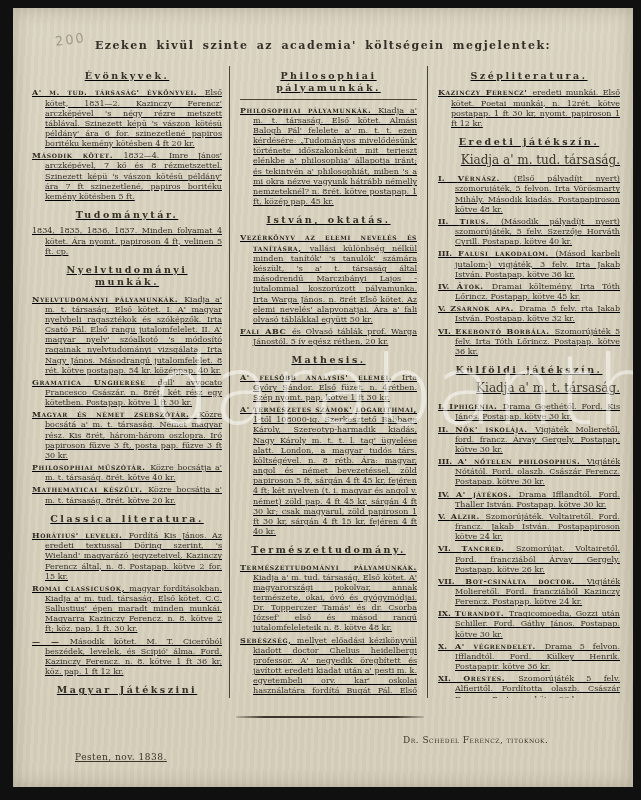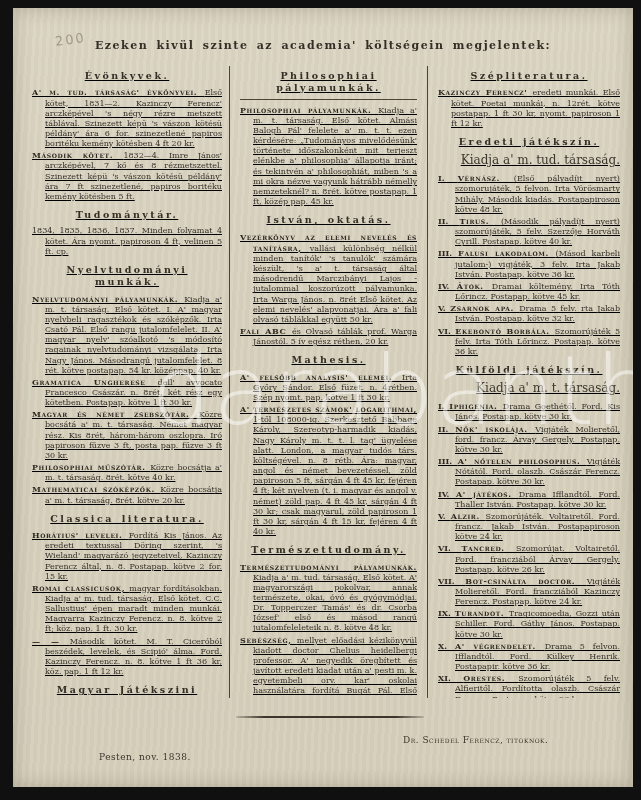--- a/index.html
+++ b/index.html
@@ -69,22 +69,22 @@
     color:rgba(255,255,255,0.38);
     pointer-events:none;
     text-shadow:0 0 1px rgba(255,255,255,0.2);
   }
   .bottom-rule {
     position:absolute; top:708px; left:223px; width:188px; height:2px;
     background:linear-gradient(90deg, rgba(60,54,44,0.2), #3c362c 15%, #3c362c 85%, rgba(60,54,44,0.2));
     border-radius:2px;
   }
   .footer-left {
-    position:absolute; left:86px; top:744px;
-    font-size:9px; color:#3a362c; letter-spacing:0.5px;
+    position:absolute; left:62px; top:744px;
+    font-size:9px; color:#3a362c; letter-spacing:0.5px;text-decoration:underline;
   }
   .footer-right {
     position:absolute; left:390px; top:727px;
     font-size:9px; color:#3a362c; font-variant:small-caps; letter-spacing:0.5px;
   }
 </style>
 </head>
 <body>
 
 <div class="paper">
@@ -96,21 +96,21 @@
         <div class="section-heading">Évönkyvek.</div>
         <p class="entry"><span class="lead">A' m. tud. társaság' évkönyvei. </span>Első kötet, 1831—2. Kazinczy Ferencz' arczképével 's négy rézre metszett táblával. Szinezett képü 's vászon kötésü példány' ára 6 for. szinezetlené papiros boritéku kemény kötésben 4 ft 20 kr.</p>
         <p class="entry"><span class="lead">Második kötet. </span>1832—4. Imre János' arczképével, 7 kő és 8 rézmetszettel. Szinezett képü 's vászon kötésü példány' ára 7 ft szinezetlené, papiros boritéku kemény kötésben 5 ft.</p>
         <div class="section-heading">Tudománytár.</div>
         <p class="entry">1834, 1835, 1836, 1837. Minden folyamat 4 kötet. Ára nyomt. papiroson 4 ft, velinen 5 ft. cp.</p>
         <div class="section-heading">Nyelvtudományi munkák.</div>
         <p class="entry"><span class="lead">Nyelvtudományi pályamunkák. </span>Kiadja a' m. t. társaság. Első kötet. I. A' magyar nyelvbeli ragasztékok és szóképzők. Irta Csató Pál. Első rangu jutalomfelelet. II. A' magyar nyelv' szóalkotó 's módosító ragainak nyelvtudományi vizsgálata. Irta Nagy János. Másodrangú jutalomfelelet. 8 rét. kötve postapap. 54 kr. középpap. 40 kr.</p>
         <p class="entry"><span class="lead">Gramatica Ungherese </span>dell' avvocato Francesco Császár. n. 8rét, két rész egy kötetben. Postapap. kötve 1 ft 30 kr.</p>
         <p class="entry"><span class="lead">Magyar és német zsebszótár. </span>Közre bocsátá a' m. t. társaság. Német magyar rész. Kis 8rét, három-három oszlopra. Iró papiroson fűzve 3 ft, posta pap. fűzve 3 ft 30 kr.</p>
         <p class="entry"><span class="lead">Philosophiai műszótár. </span>Közre bocsátja a' m. t. társaság. 8rét. kötve 40 kr.</p>
-        <p class="entry"><span class="lead">Mathematicai szóképzők. </span>Közre bocsátja a' m. t. társaság. 8rét. kötve 20 kr.</p>
+        <p class="entry"><span class="lead">Mathematicai készült. </span>Közre bocsátja a' m. t. társaság. 8rét. kötve 20 kr.</p>
         <div class="section-heading">Classica literatura.</div>
         <p class="entry"><span class="lead">Horátius' levelei. </span>Fordítá Kis János. Az eredeti textussal Döring szerint, 's Wieland' magyarázó jegyzeteivel, Kazinczy Ferencz által, n. 8. Postapap. kötve 2 for. 15 kr.</p>
         <p class="entry"><span class="lead">Romai classicusok, </span>magyar fordításokban. Kiadja a' m. tud. társaság. Első kötet. C.C. Sallustius' épen maradt minden munkái. Magyarra Kazinczy Ferencz. n. 8. kötve 2 ft; köz. pap. 1 ft. 30 kr.</p>
         <p class="entry"><span class="lead">— — </span>Második kötet. M. T. Ciceróból beszédek, levelek, és Scipió' álma. Ford. Kazinczy Ferencz. n. 8. kötve 1 ft 36 kr, köz. pap. 1 ft 12 kr.</p>
         <div class="section-heading">Magyar Játékszini jutalmazott feleletek,</div>
       </div>
     <div class="col col-2" id="col-1">
         <div class="section-heading heading-underlined">Philosophiai pályamunkák.</div>
         <p class="entry"><span class="lead">Philosophiai pályamunkák. </span>Kiadja a' m. t. társaság. Első kötet. Almási Balogh Pál' felelete a' m. t. t. ezen kérdésére: „Tudományos mivelődésünk' története időszakonként mit terjeszt elénkbe a' philosophia' állapotja iránt; és tekintvén a' philosophiát, miben 's a mi okra nézve vagyunk hátrább némelly nemzeteknél? n. 8rét. kötve postapap. 1 ft, közép pap. 45 kr.</p>
         <div class="section-heading">István, oktatás.</div>

